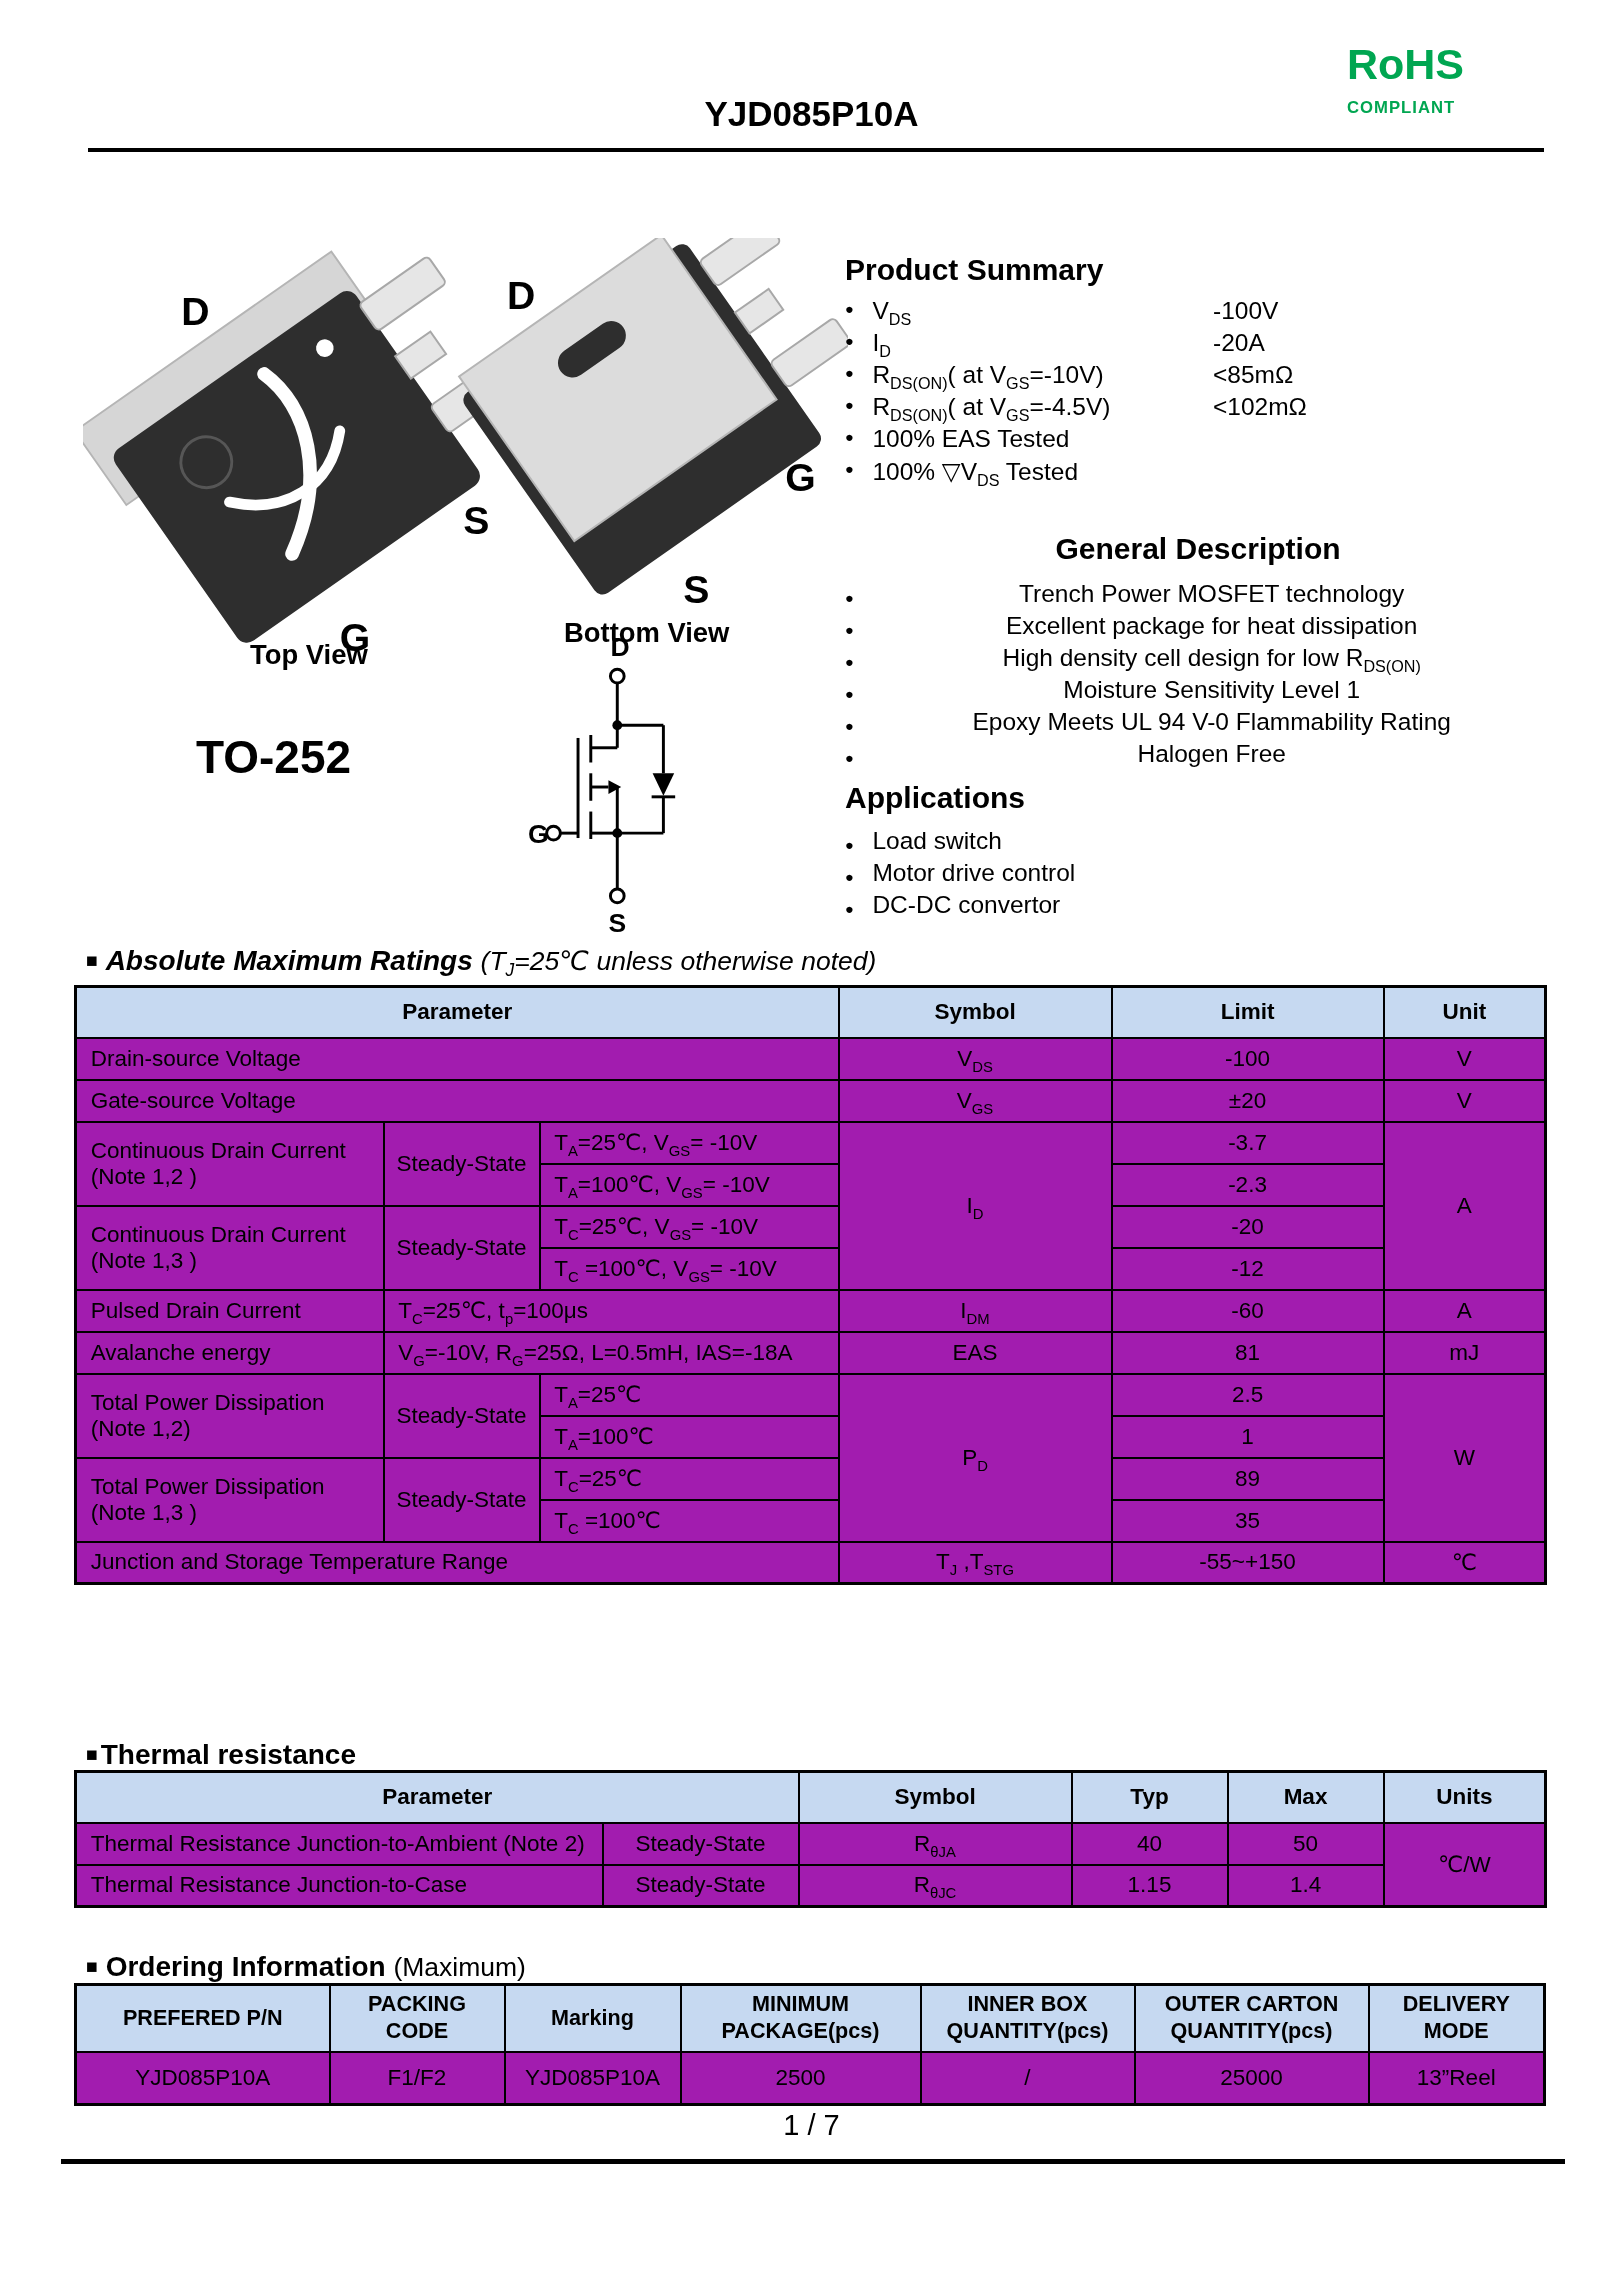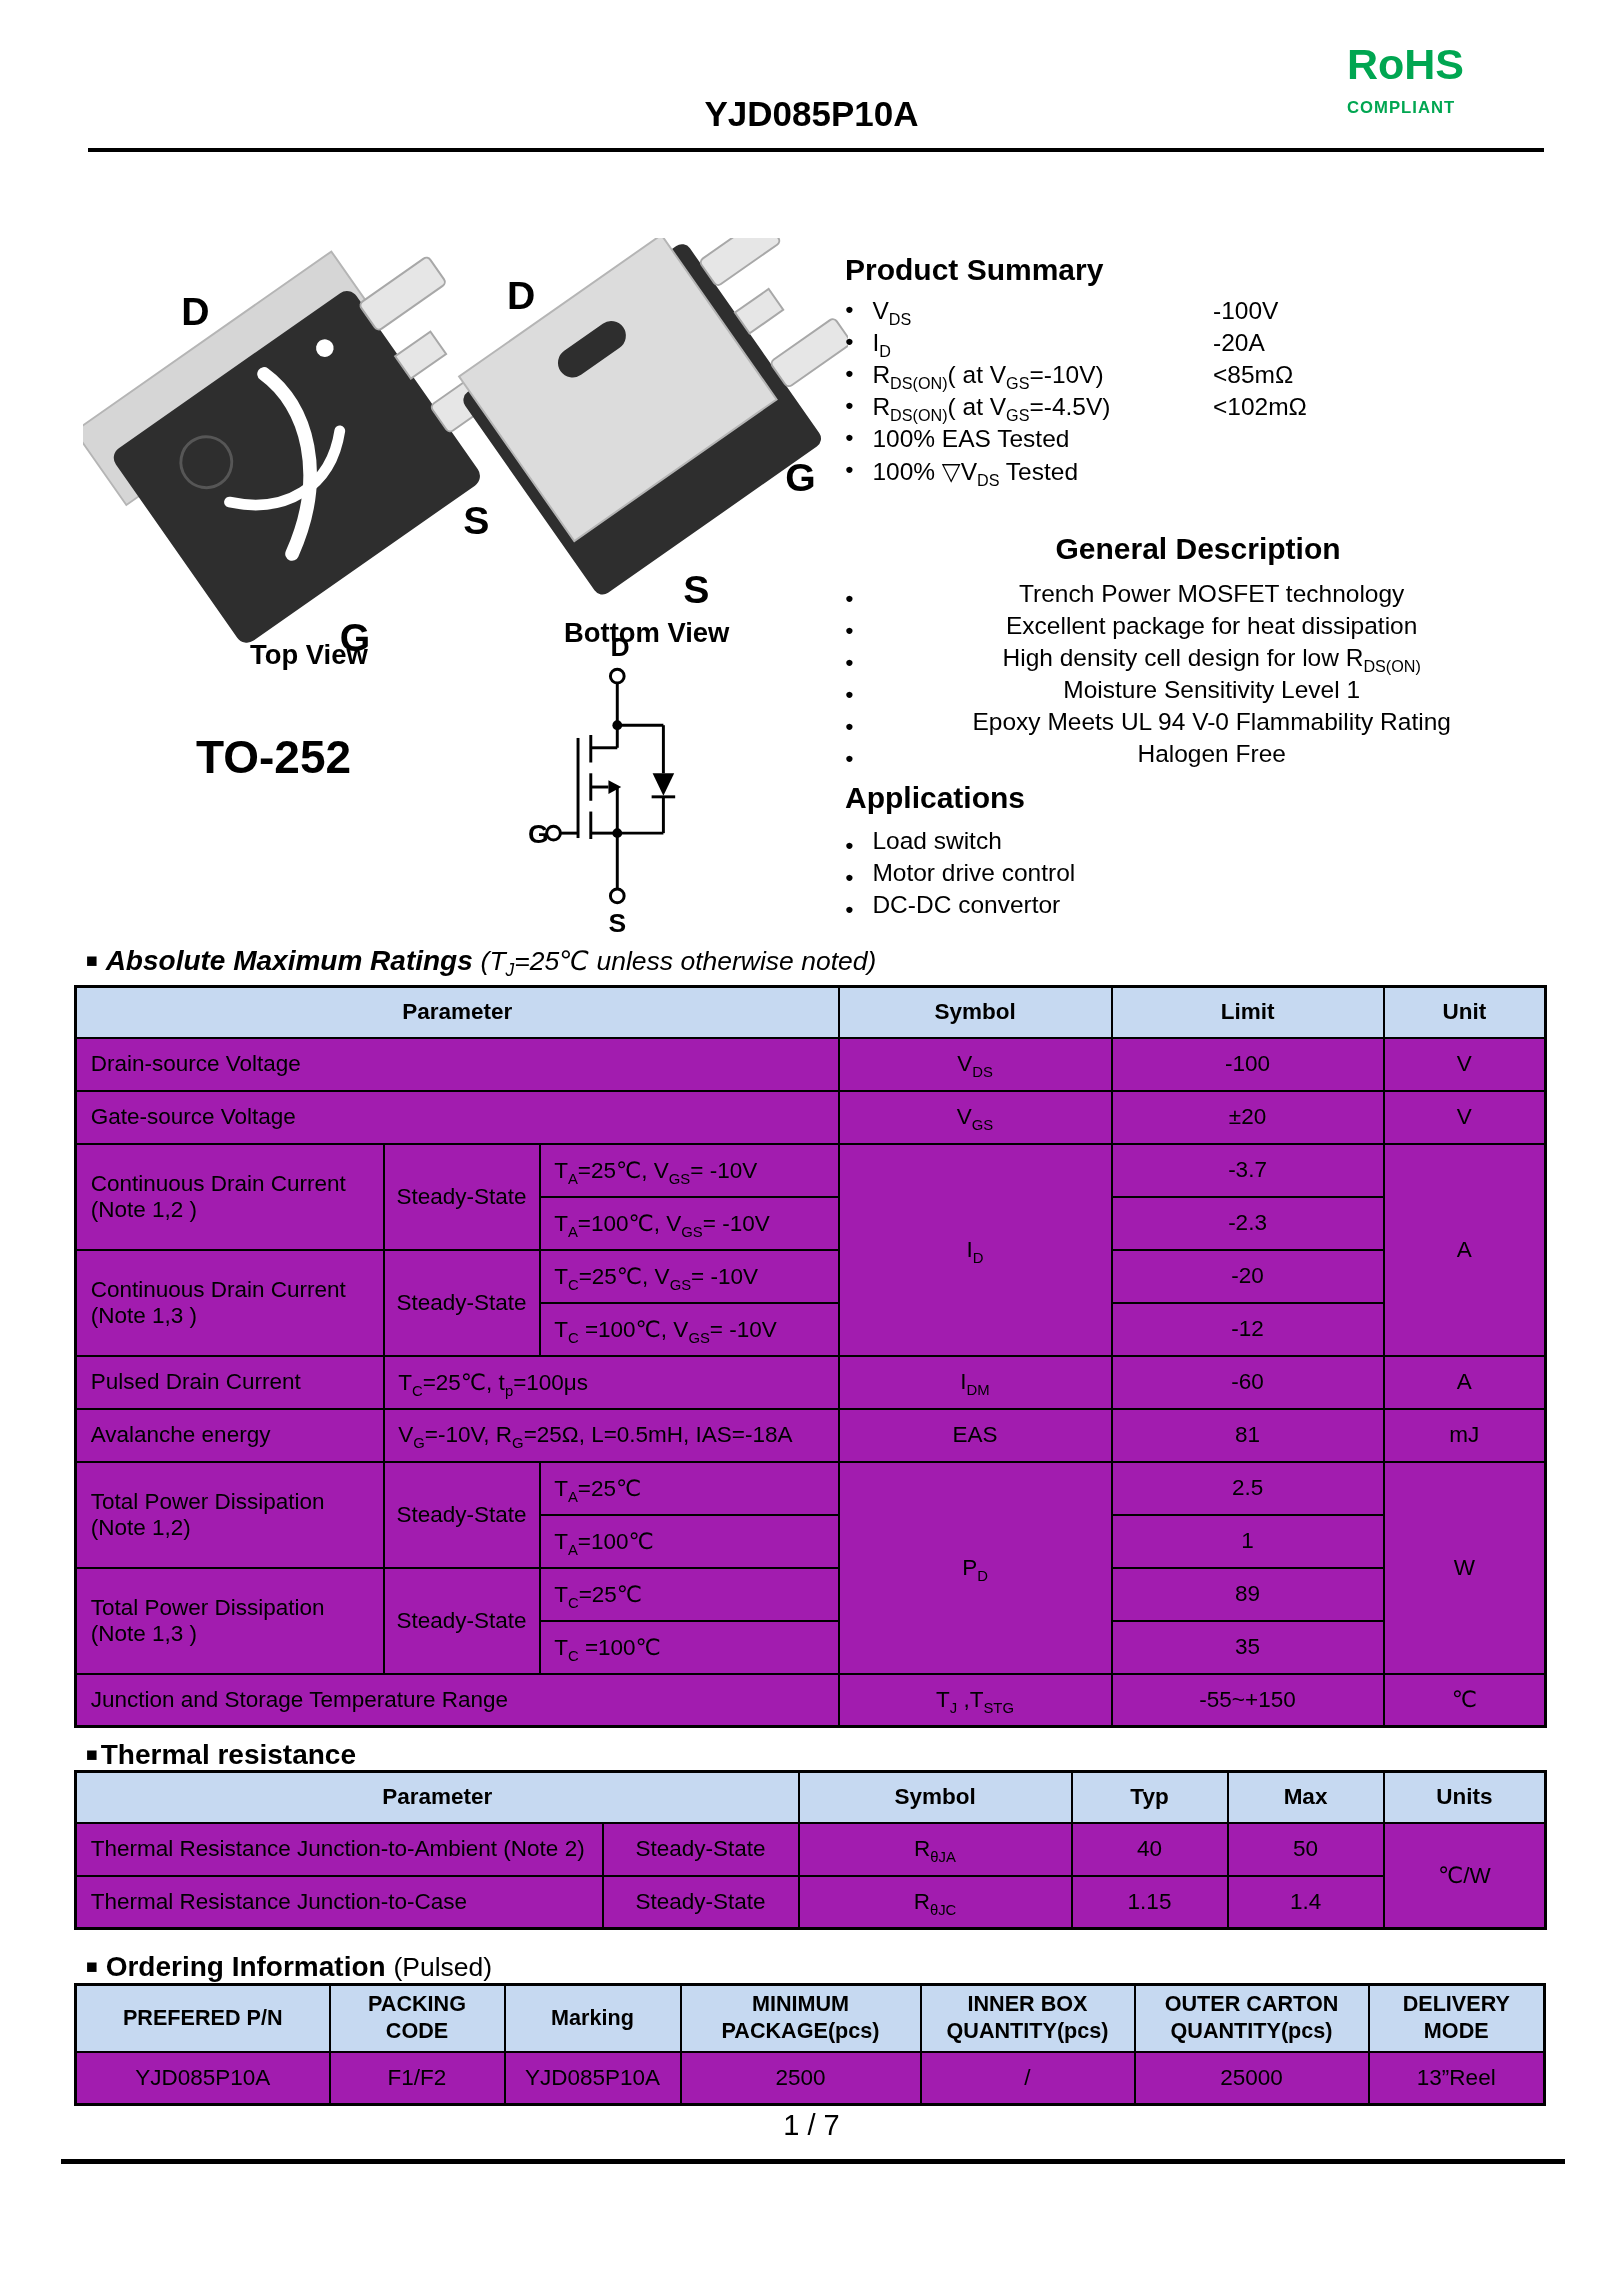--- a/index.html
+++ b/index.html
@@ -29,21 +29,21 @@
   .tsec .sq{font-size:19.6px;vertical-align:2.9px;margin-right:7.8px;}
   .tsec .sq.tight{margin-right:2.9px;}
   .tsec .b{font-weight:bold;}
   .tsec .n{font-weight:normal;font-size:26.5px;}
   
   table.dt{border-collapse:collapse;table-layout:fixed;background:#a21caf;border:3.9px solid #000;}
   .dt th,.dt td{border:2px solid #000;border-top-width:2.9px;border-bottom-width:2.9px;
     font-size:22.5px;text-align:center;vertical-align:middle;padding:0 7.8px;font-weight:normal;}
   .dt tr.hd th{background:#c6d9f1;font-weight:bold;}
   .dt .pl{text-align:left;padding-left:13.7px;}
-  .dt tr{height:53px;}
+  .dt tr{height:42px;}
   .dt tr.hd{height:51px;}
   table.ord tr.hd{height:67px;}
   table.ord tr.hd th{font-size:21.6px;line-height:1.25;}
   table.ord tr{height:53px;}
   .footerpg{left:0;top:2109px;width:1623px;text-align:center;font-size:29px;}
   .botrule{left:61px;top:2159px;width:1504px;height:4.9px;background:#000;}
   svg text{font-family:"Liberation Sans","DejaVu Sans",sans-serif;}
 </style>
 </head>
 <body>
@@ -290,21 +290,21 @@
       <td class="pl">Thermal Resistance Junction-to-Case</td>
       <td>Steady-State</td>
       <td>R<sub>θJC</sub></td>
       <td>1.15</td>
       <td>1.4</td>
     </tr>
   </tbody>
     </table>
 
   <div class="abs tsec" style="left:86px;top:1951px;">
-    <span class="sq">■</span><span class="b">Ordering Information</span> <span class="n">(Pulsed)</span>
+    <span class="sq">■</span><span class="b">Ordering Information</span> <span class="n">(Maximum)</span>
   </div>
 
   <table class="dt ord abs" style="left:74px;top:1983px;width:1470px;">
     <colgroup>
         <col style="width:254px">
         <col style="width:175px">
         <col style="width:176px">
         <col style="width:240px">
         <col style="width:214px">
         <col style="width:234px">

